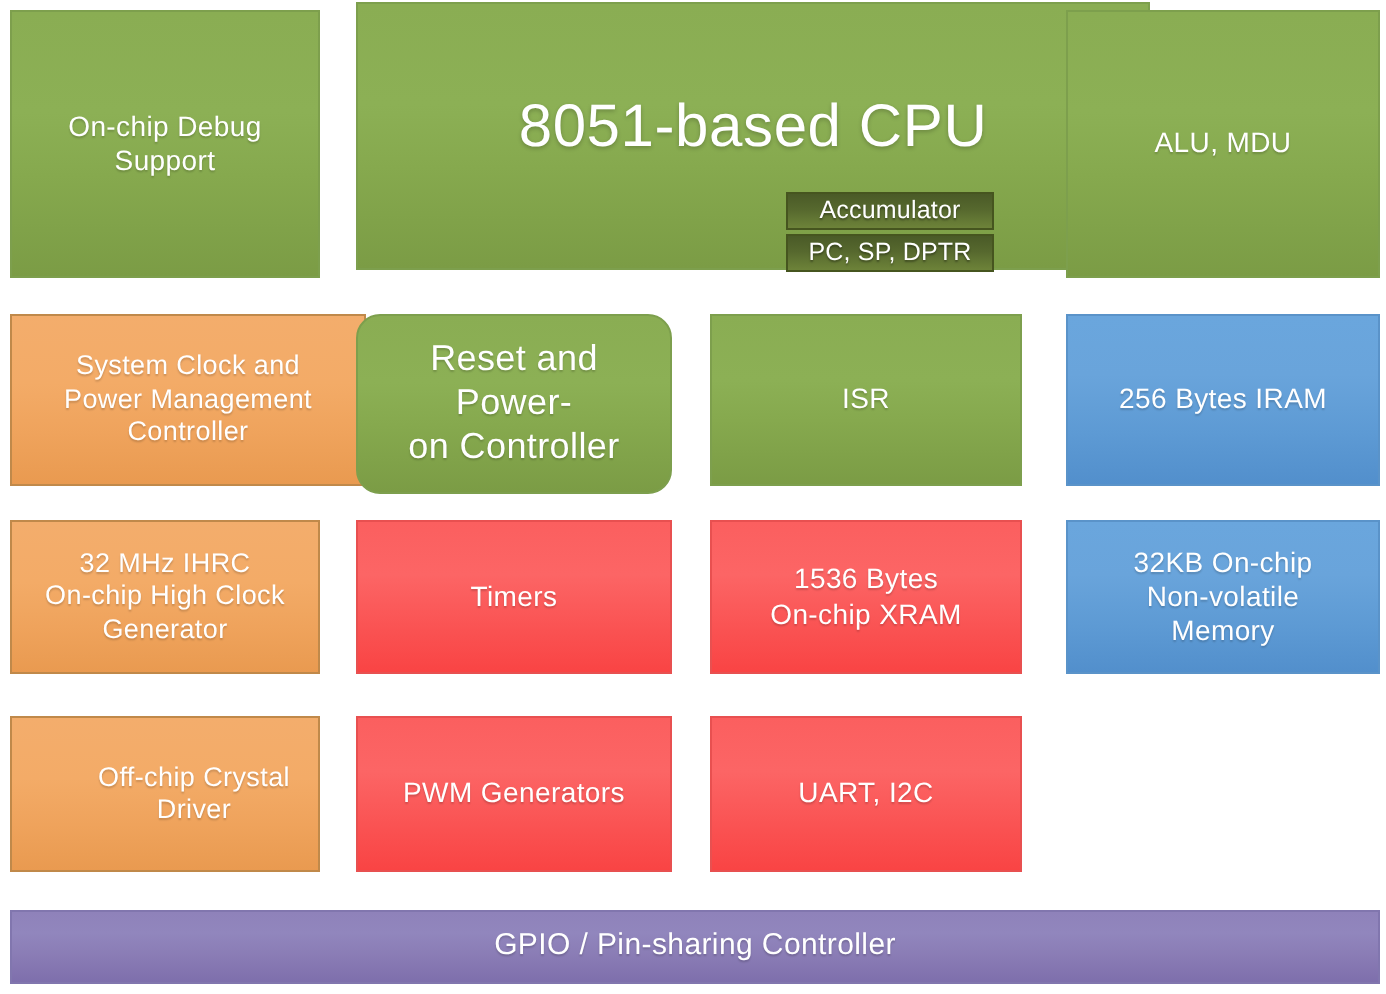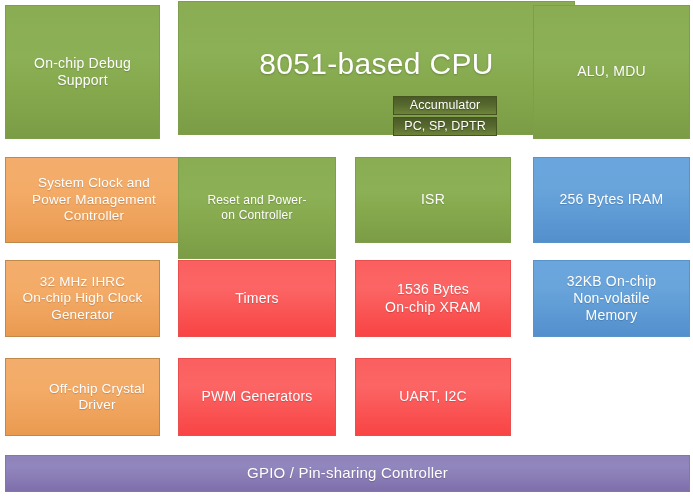--- a/index.html
+++ b/index.html
@@ -66,21 +66,21 @@
     background: linear-gradient(180deg, #4a5a27 0%, #56682e 45%, #6d8339 100%);
     border: 1px solid #46551f;
   }
 
   
   #blk-debug        { left: 5px;   top: 5px;   width: 155px; height: 134px; font-size: 14px; }
   #blk-cpu          { left: 178px; top: 1px;   width: 397px; height: 134px; }
   #blk-alu          { left: 533px; top: 5px;   width: 157px; height: 134px; font-size: 14px; }
 
   #blk-sysclk       { left: 5px;   top: 157px; width: 178px; height: 86px;  font-size: 13.5px; }
-  #blk-reset        { left: 178px; top: 157px; width: 158px; height: 102px;  font-size: 12px; }
+  #blk-reset        { left: 178px; top: 157px; width: 158px; height: 90px;  font-size: 18px; border-radius: 12px; }
   #blk-isr          { left: 355px; top: 157px; width: 156px; height: 86px;  font-size: 14px; }
   #blk-iram         { left: 533px; top: 157px; width: 157px; height: 86px;  font-size: 14px; }
 
   #blk-ihrc         { left: 5px;   top: 260px; width: 155px; height: 77px;  font-size: 13.5px; }
   #blk-timers       { left: 178px; top: 260px; width: 158px; height: 77px;  font-size: 14px; }
   #blk-xram         { left: 355px; top: 260px; width: 156px; height: 77px;  font-size: 14px; }
   #blk-nvm          { left: 533px; top: 260px; width: 157px; height: 77px;  font-size: 14px; }
 
   #blk-crystal      { left: 5px;   top: 358px; width: 155px; height: 78px;  font-size: 13.5px; padding-left: 35px; }
   #blk-pwm          { left: 178px; top: 358px; width: 158px; height: 78px;  font-size: 14px; }

